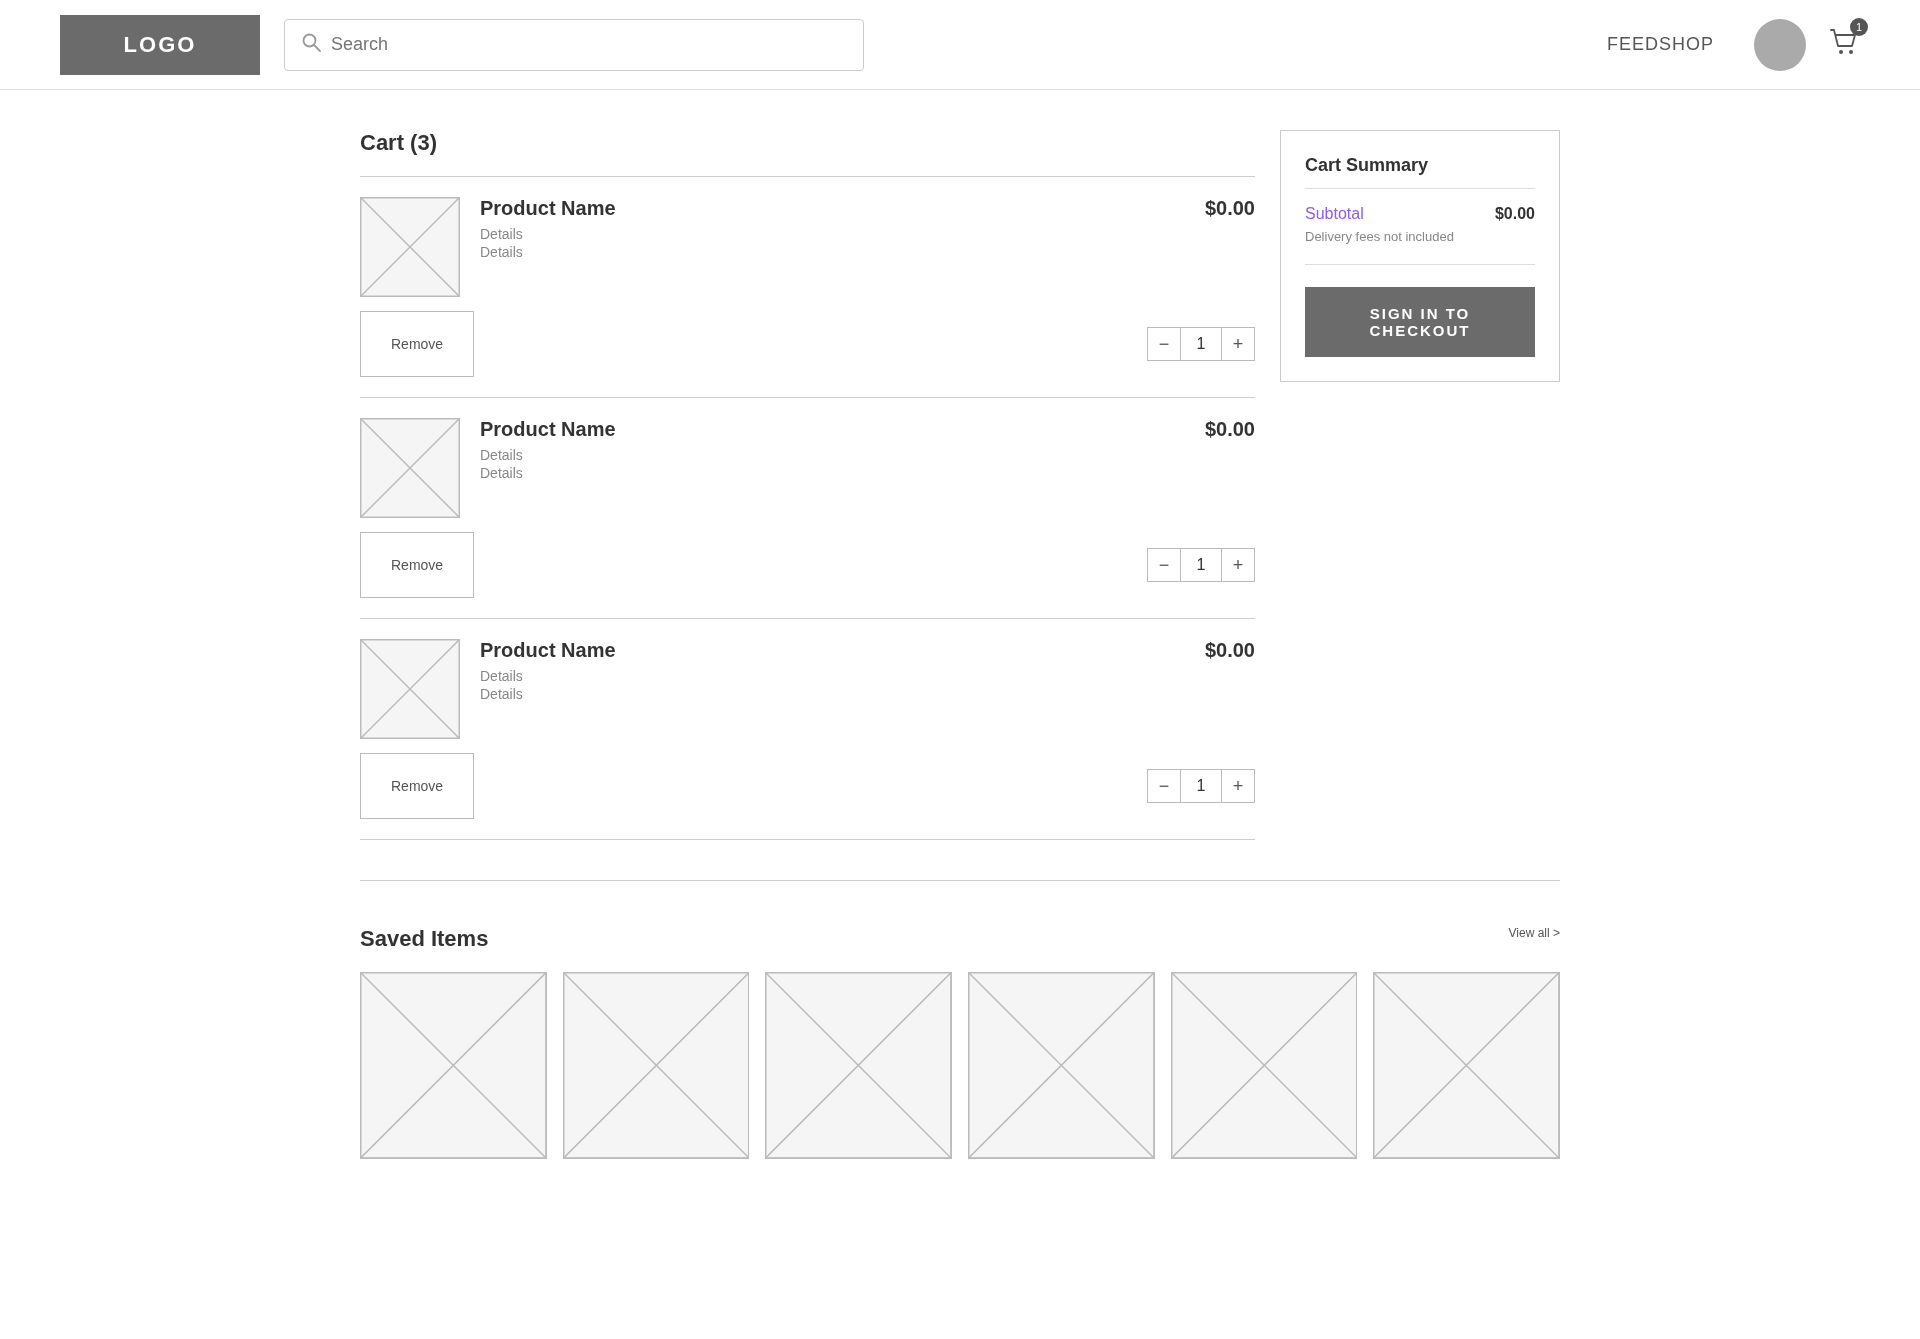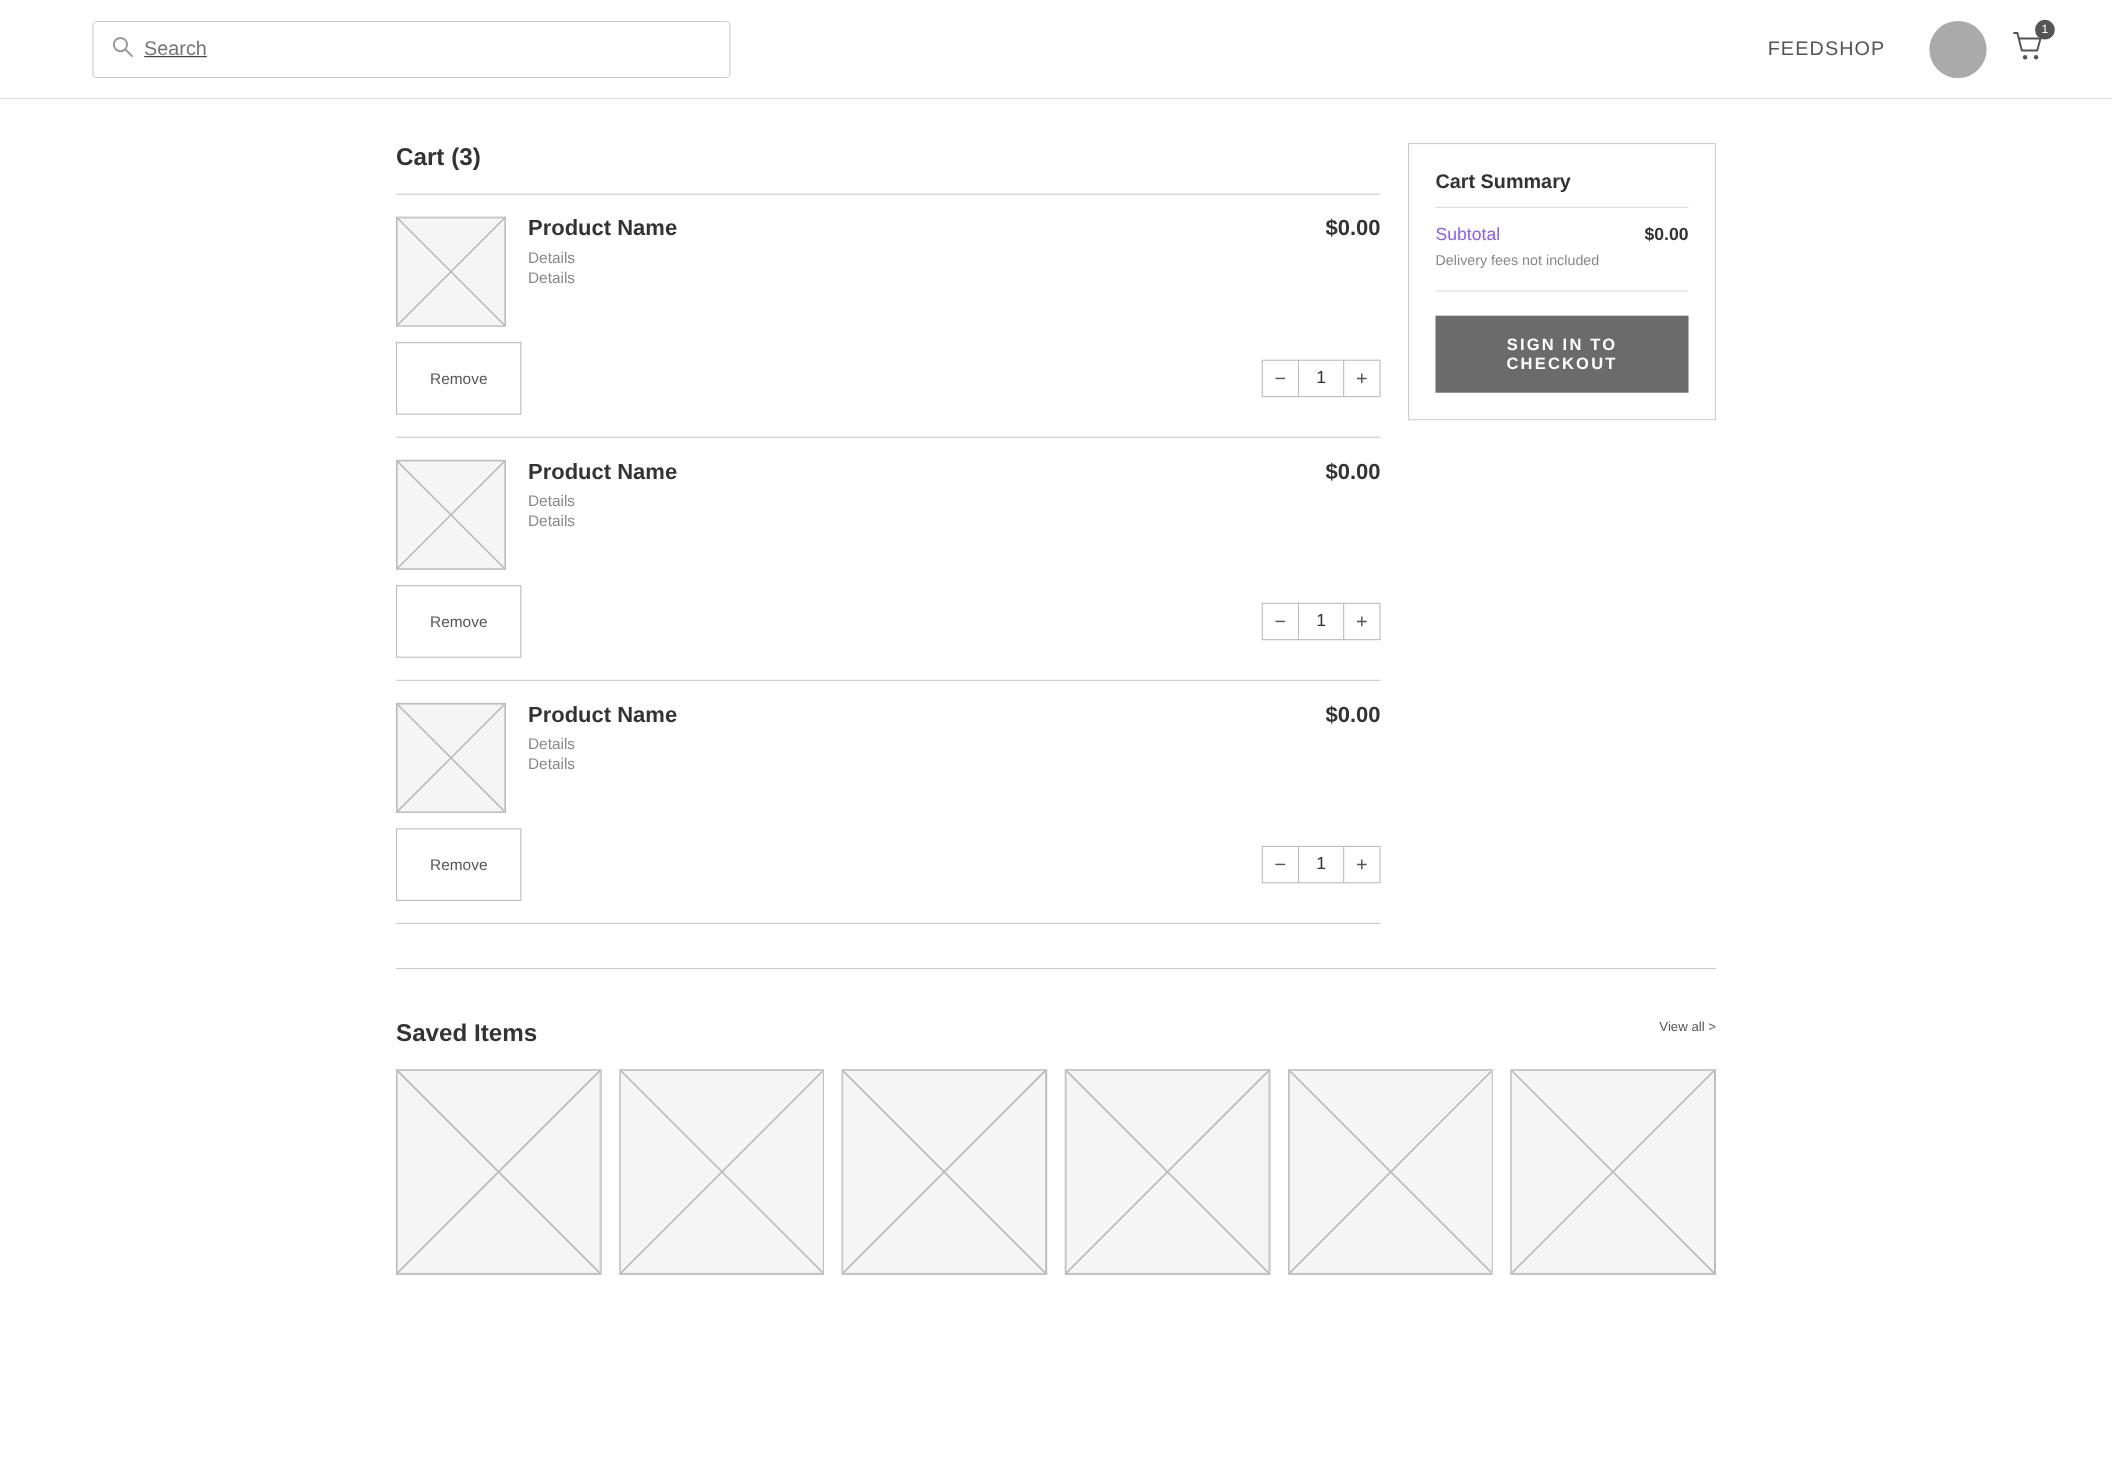--- a/index.html
+++ b/index.html
@@ -30,21 +30,20 @@
     .search-bar {
       display: flex;
       align-items: center;
       border: 1px solid #ccc;
       border-radius: 4px;
       padding: 0 16px;
       height: 52px;
       width: 580px;
       margin-left: 24px;
       flex-shrink: 0;
-      text-decoration: underline;
     }
     .search-icon {
       color: #999;
       font-size: 18px;
       margin-right: 10px;
     }
     .search-input {
       border: none;
       outline: none;
       font-size: 18px;
@@ -298,20 +297,23 @@
     }
     .saved-item-img svg {
       width: 100%;
       height: 100%;
     }
   </style>
 </head>
 <body>
 
 <header class="header">
+  <div class="logo-block">
+    <span>LOGO</span>
+  </div>
   <div class="search-bar">
     <span class="search-icon">
       <svg width="20" height="20" viewBox="0 0 20 20" fill="none">
         <circle cx="8.5" cy="8.5" r="6" stroke="#999" stroke-width="1.8"></circle>
         <line x1="13" y1="13" x2="19" y2="19" stroke="#999" stroke-width="1.8" stroke-linecap="round"></line>
       </svg>
     </span>
     <input class="search-input" type="text" placeholder="Search" style="">
   </div>
   <nav class="nav-links">

